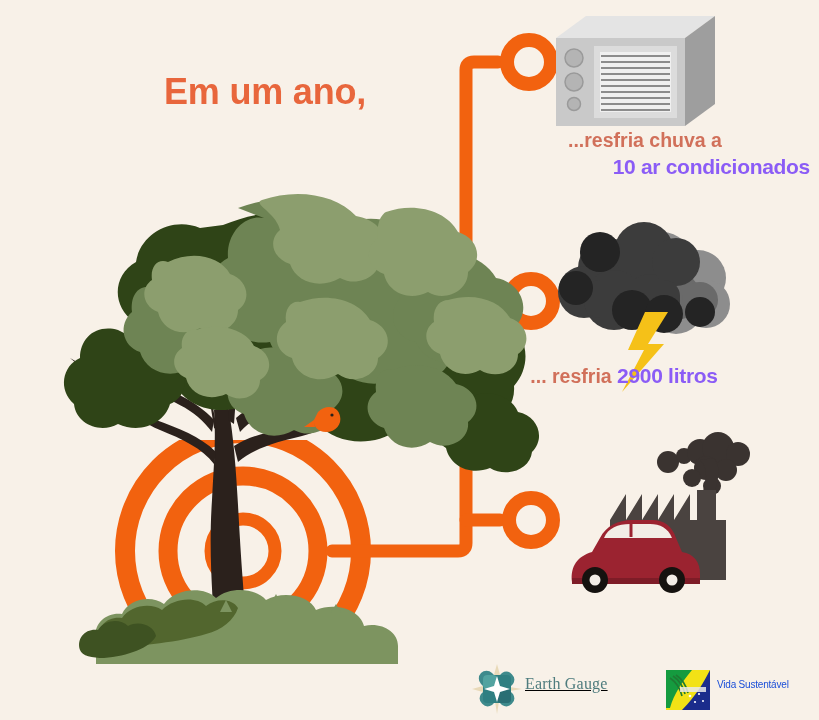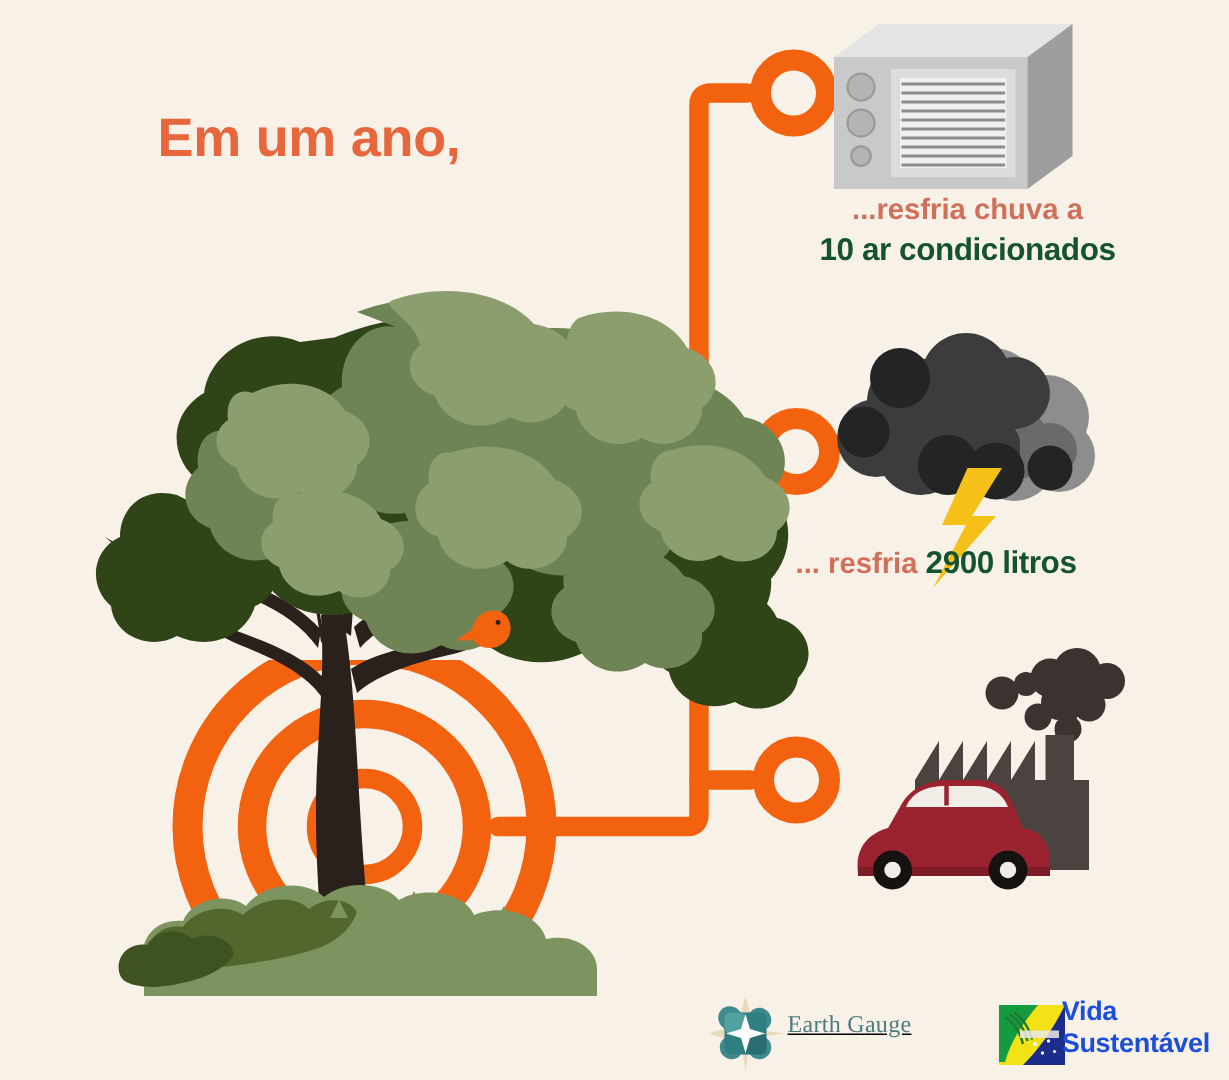--- a/index.html
+++ b/index.html
@@ -15,43 +15,44 @@
   
   .headline {
     position:absolute;
     left:105px; top:68px;
     width:320px;
     color:#E8663C;
     font-weight:bold;
     font-size:36px;
     line-height:1.32;
     letter-spacing:-0.2px;
+    text-align:center;
   }
   .headline .l2 { display:block; }
 
   
   .fact { position:absolute; color:#D1705A; font-size:19.5px; line-height:1.30; font-weight:600; }
-  .fact .big { color:#14532d; font-weight:bold; font-size:21px; letter-spacing:-0.3px; }
+  .fact .big { color:#8b5cf6; font-weight:bold; font-size:21px; letter-spacing:-0.3px;text-align:right; }
   .fact .ln { display:block; white-space:nowrap; }
 
   #fact1 { left:480px; top:128px; width:330px; text-align:center; }
   #fact2 { left:484px; top:362px; width:280px; text-align:center; }
   #fact3 { left:480px; top:588px; width:320px; text-align:center; }
 
   
   .logo-row { position:absolute; left:0; top:660px; width:819px; height:60px; }
   .logo { position:absolute; display:flex; align-items:center; }
   #logo-eg { left:472px; top:2px;text-decoration:underline; }
   #logo-vs { left:663px; top:4px; }
   .eg-text {
     color:#4E7C7E; font-size:16px; margin-left:9px;
     font-family:"Liberation Serif", serif; letter-spacing:0.2px;
   }
   .vs-text {
-    color:#1B4FD8; font-size:18px; font-weight:bold; margin-left:10px;
+    color:#1B4FD8; font-size:10px; font-weight:normal; margin-left:10px;
     letter-spacing:-0.2px;
   }
   svg { display:block; overflow:visible; }
 </style>
 </head>
 <body>
 
 <div id="stage">
 
   <svg width="819" height="720" viewBox="0 0 819 720" style="position:absolute;left:0;top:0;">

